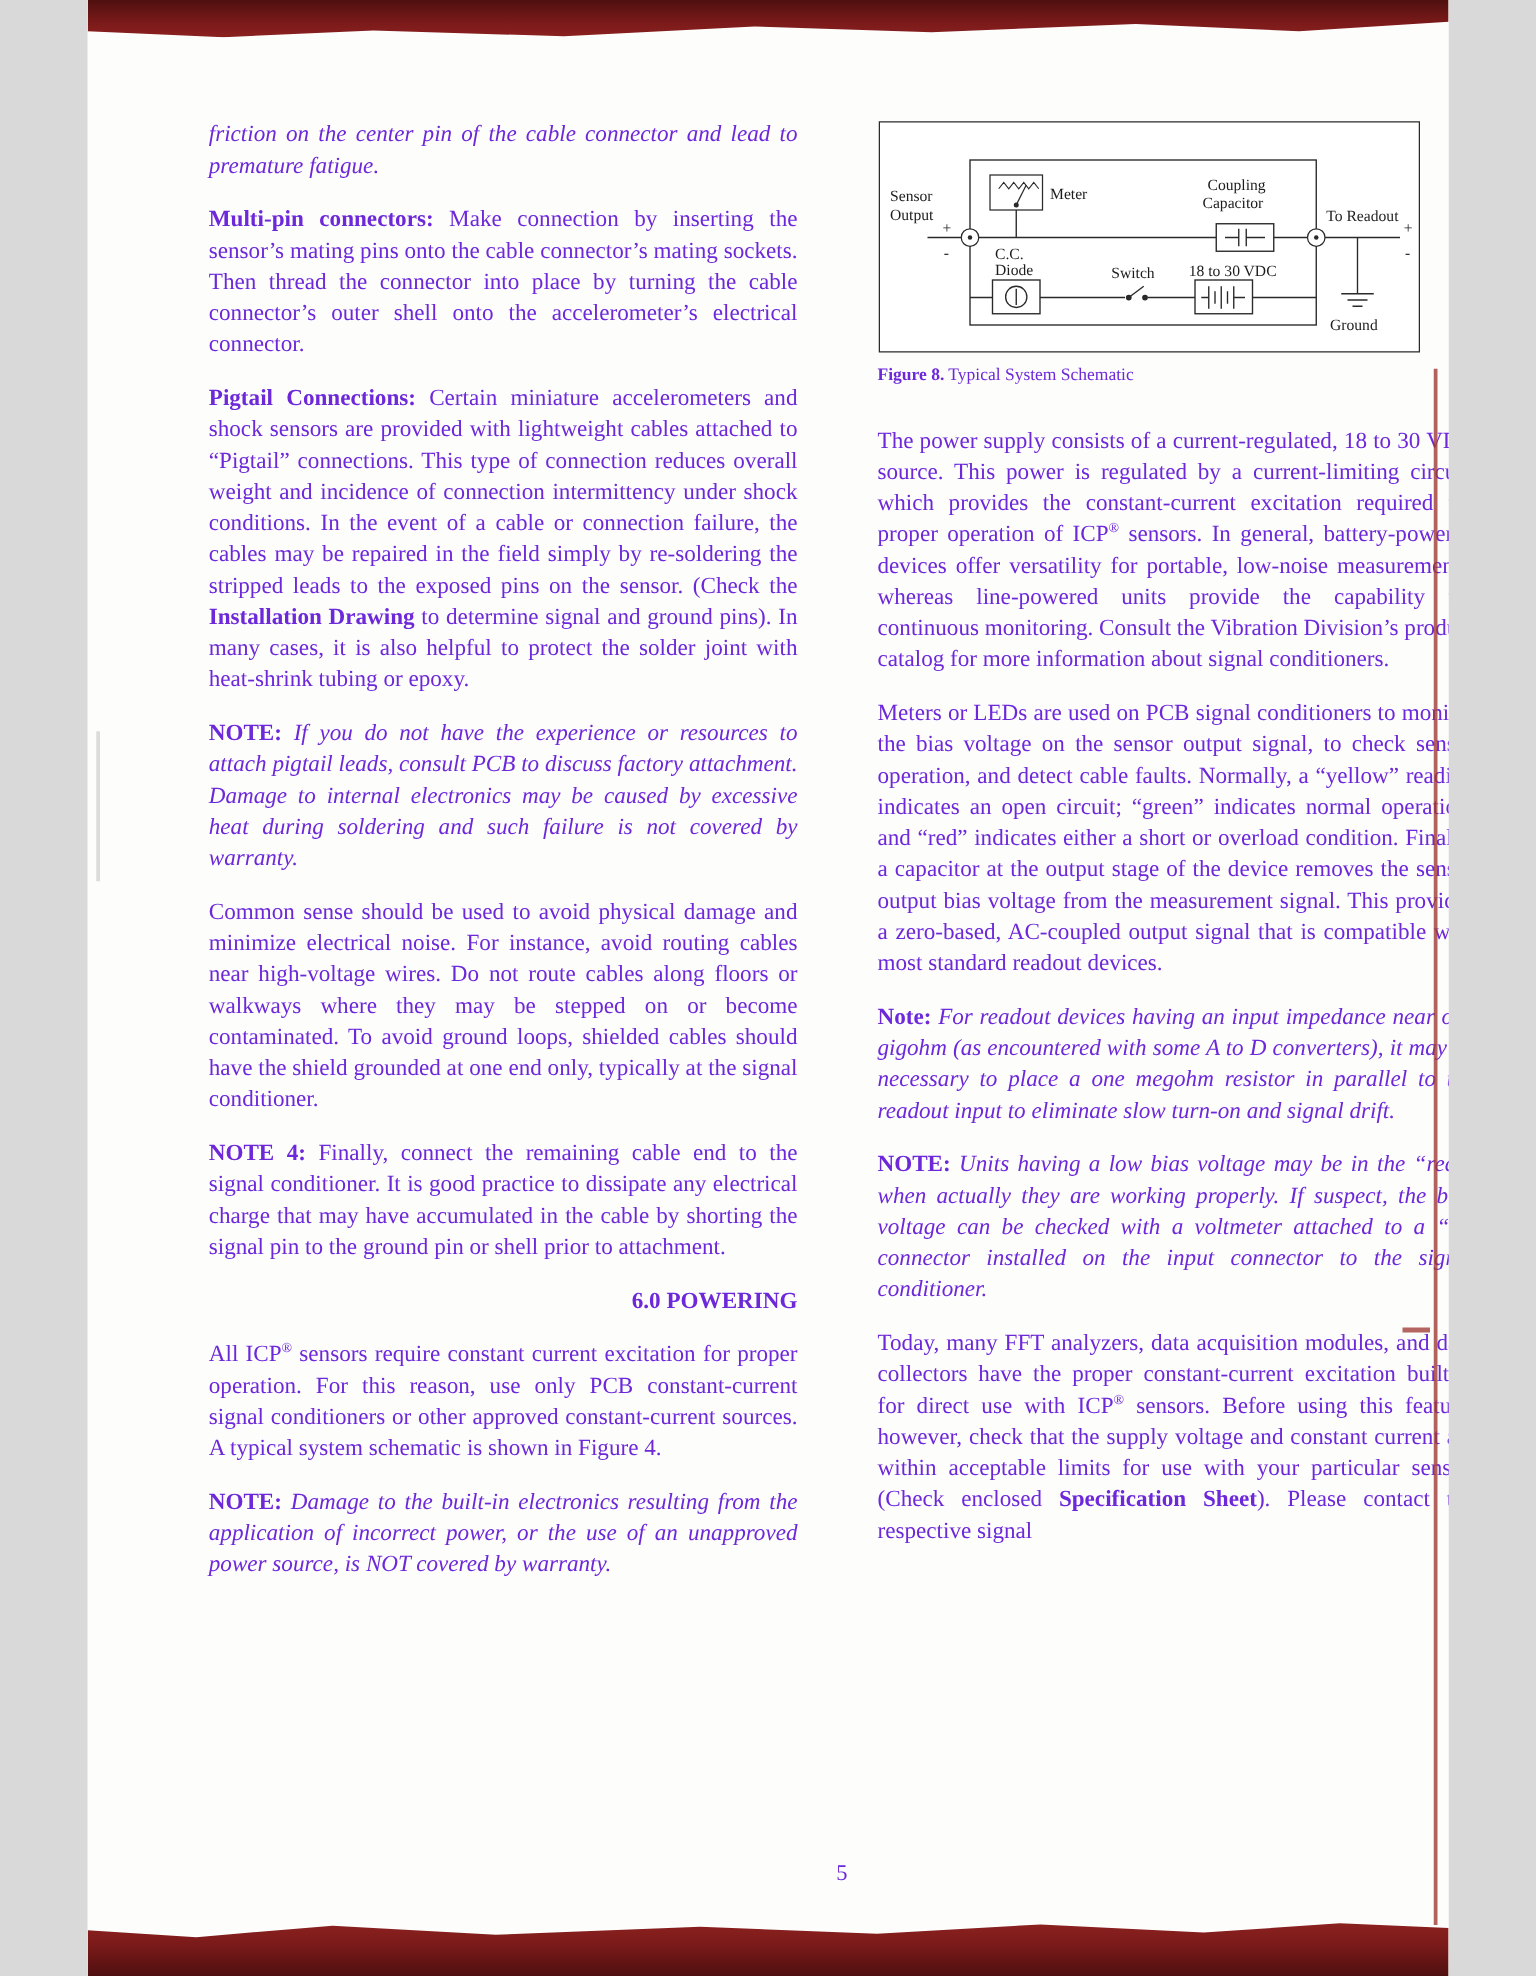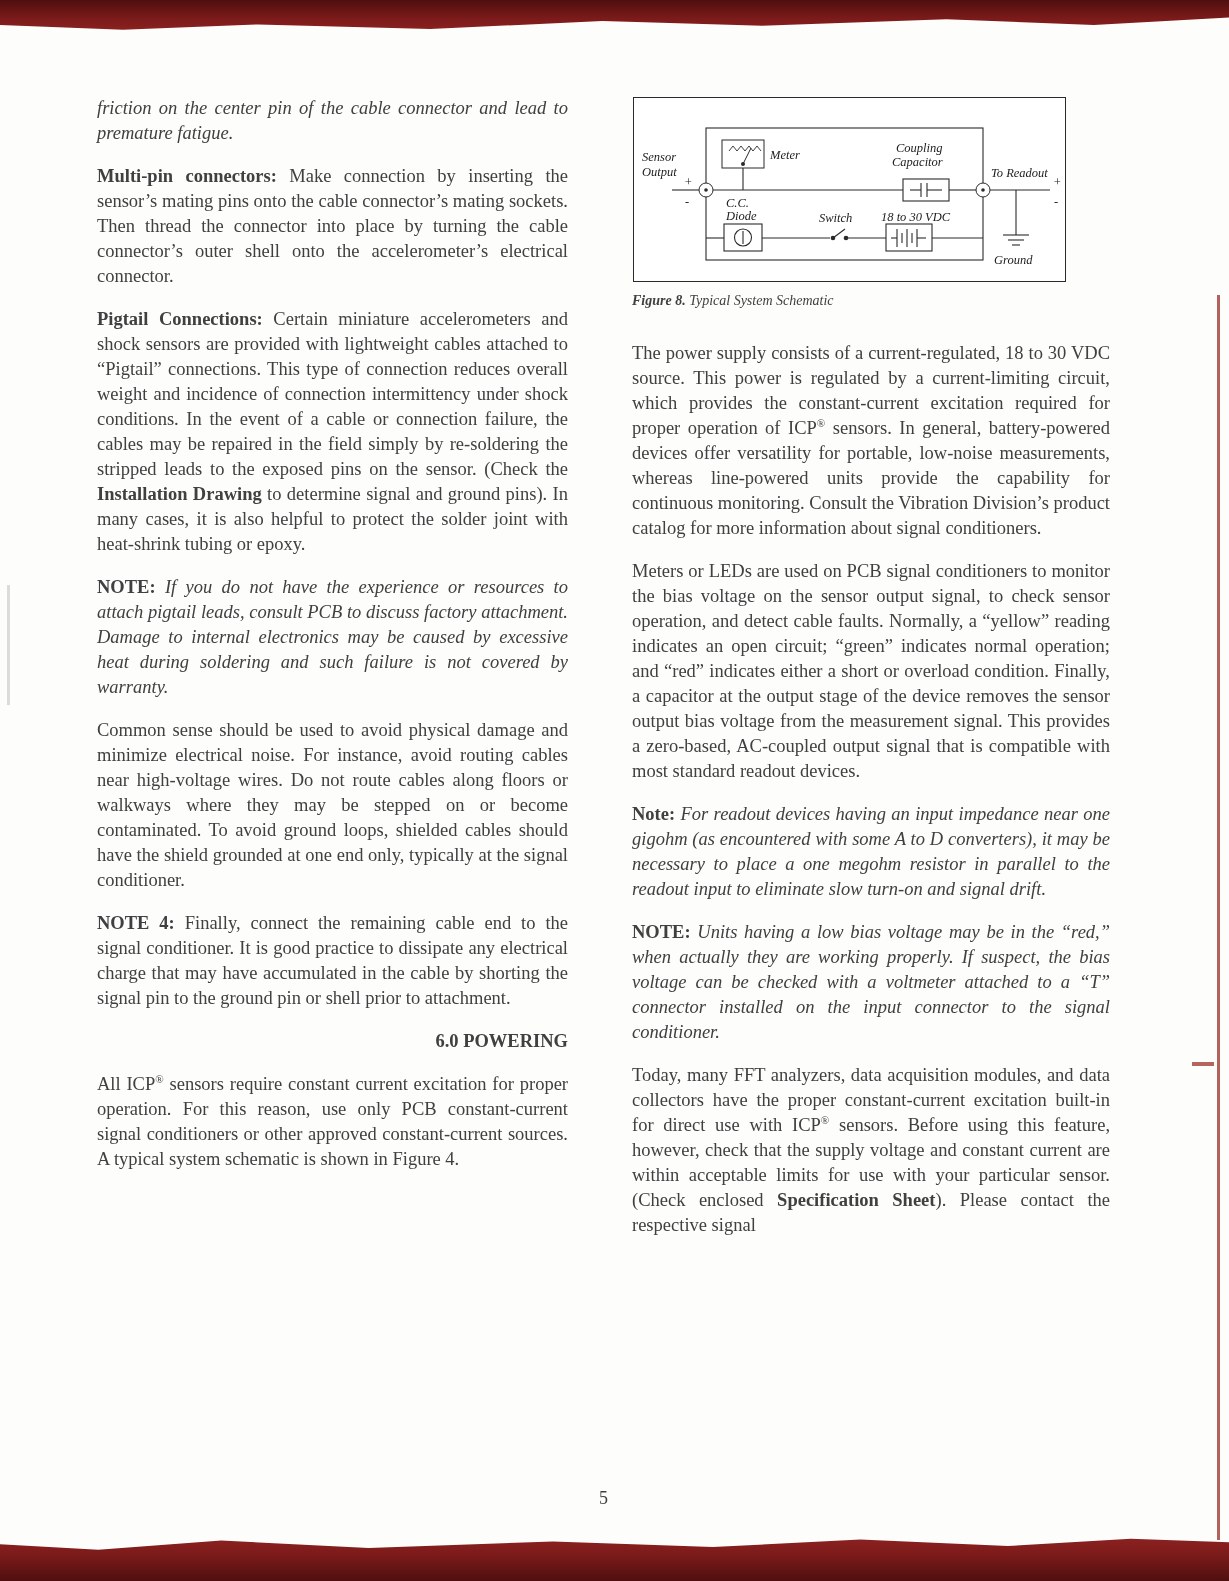--- a/index.html
+++ b/index.html
@@ -1,19 +1,19 @@
 <!DOCTYPE html>
 <html><head>
 <meta charset="utf-8">
 <style>
   html,body { margin:0; padding:0; background:#d9d9d9; }
   .page {
-    position:relative; width:1229px; height:1581px; margin:0 auto;
+    position:relative; width:1089px; height:1581px; margin:0 auto;
     background:#fdfdfc; overflow:hidden;
-    font-family:"Liberation Serif", serif; color:#404040;
+    font-family:"Liberation Serif", serif; color:#6d28d9;
   }
   
   .scan-top {
     position:absolute; top:0; left:0; width:100%; height:33px; z-index:5;
     background:linear-gradient(180deg,#4f0f0f 0%,#7b1a1a 55%,#8e2321 100%);
     clip-path:polygon(0 0,100% 0,100% 53%,89% 76%,77% 58%,62% 78%,49% 64%,35% 88%,21% 74%,10% 90%,0 76%);
   }
   .scan-bottom {
     position:absolute; bottom:0; left:0; width:100%; height:46px; z-index:5;
     background:linear-gradient(0deg,#4f0f0f 0%,#7b1a1a 55%,#8e2321 100%);
@@ -26,21 +26,21 @@
   .content { position:absolute; left:97px; top:96px; width:1013px; display:flex; gap:64px; }
   .col-left  { width:471px; }
   .col-right { width:478px; }
 
   p, h2 { margin:0 0 18px 0; font-size:18.5px; line-height:25px; text-align:justify; }
   .italic { font-style:italic; }
   b { font-weight:bold; }
   h2 { font-weight:bold; text-align:right; }
   sup.reg { font-size:0.6em; vertical-align:super; line-height:0; }
 
-  figure { margin:0 0 0 0;font-style:italic; }
+  figure { margin:0 0 0 0; }
   .figure-box { width:431px; height:183px; border:1.7px solid #2a2a2a; background:#fff; margin:1px 0 6px 1px; }
   .figure-box svg { display:block; width:100%; height:100%; }
   .figure-box svg text { font-family:"Liberation Serif", serif; font-size:12.5px; fill:#1c1c1c; stroke:none; }
   figcaption { font-size:14px; line-height:25px; margin:0 0 28px 0; text-align:left; }
 
   .page-number { position:absolute; left:97px; top:1488px; width:1013px; text-align:center; font-size:18px; }
 </style>
 </head>
 <body>
 
@@ -65,20 +65,21 @@
 
 
       <p>Common sense should be used to avoid physical damage and minimize electrical noise.  For instance, avoid routing cables near high-voltage wires.  Do not route cables along floors or walkways where they may be stepped on or become contaminated.  To avoid ground loops, shielded cables should have the shield grounded at one end only, typically at the signal conditioner.</p>
 
       <p><b>NOTE 4:</b> <span>Finally, connect the remaining cable end to the signal conditioner.  It is good practice to dissipate any electrical charge that may have accumulated in the cable by shorting the signal pin to the ground pin or shell prior to attachment.</span></p>
 
       <h2>6.0 POWERING</h2>
 
       <p><span>All ICP</span><sup class="reg">®</sup> <span>sensors require constant current excitation for proper operation.  For this reason, use only PCB constant-current signal conditioners or other approved constant-current sources.  A typical system schematic is shown in Figure 4.</span></p>
 
+      <p><b>NOTE:</b> <i class="italic">Damage to the built-in electronics resulting from the application of incorrect power, or the use of an unapproved power source, is NOT covered by warranty.</i></p>
     </div>
 
     <div class="col-right">
 
       <figure>
         <div class="figure-box">
           <svg viewBox="0 0 431 183">
             <g stroke="#2a2a2a" stroke-width="1.1" fill="none">
               <rect x="72" y="30" width="277" height="132"></rect>
               <line x1="38" y1="92" x2="65" y2="92"></line>

